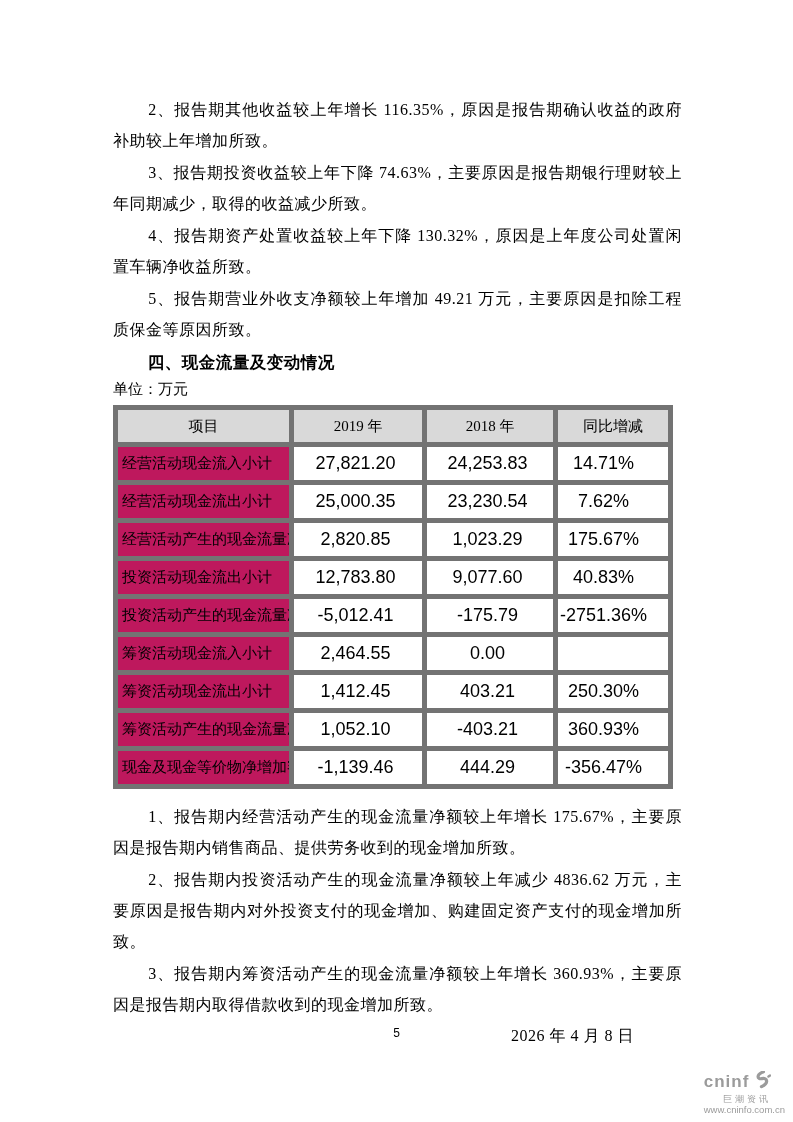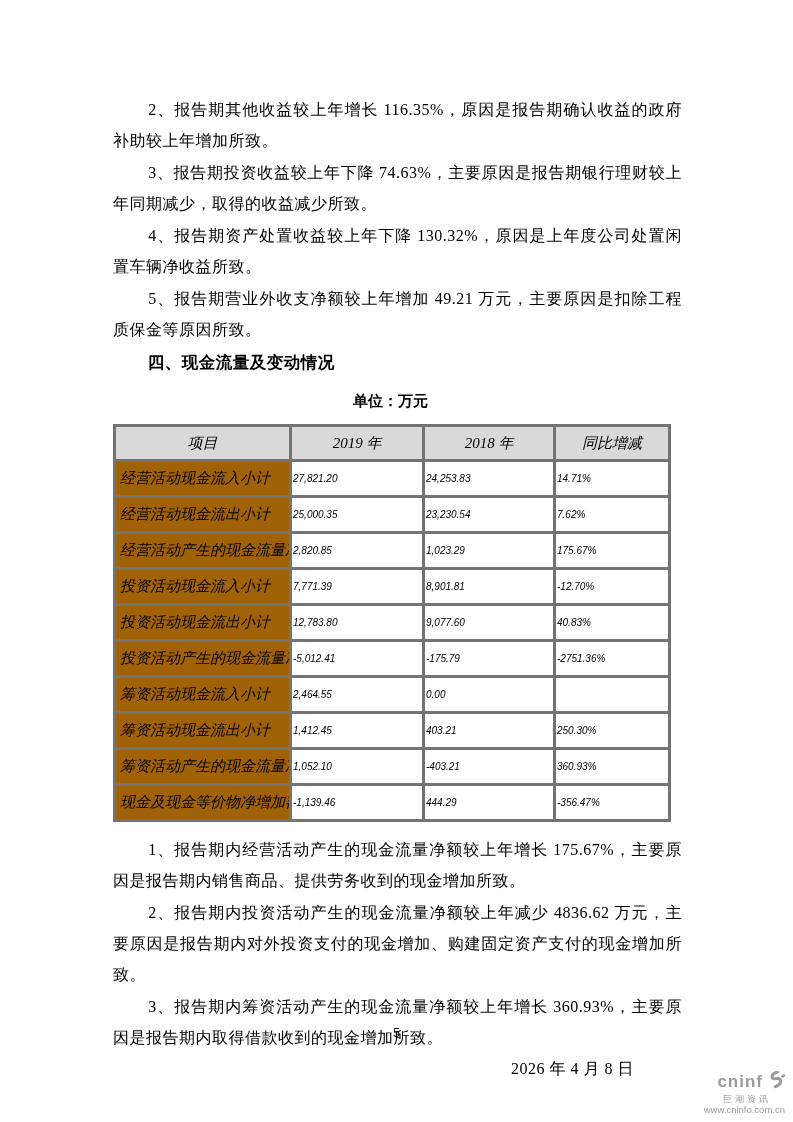--- a/index.html
+++ b/index.html
@@ -28,57 +28,55 @@
     font-size: 16.5px;
     font-weight: bold;
     line-height: 30px;
     text-indent: 2.1em;
     margin: 3px 0 0 0;
     letter-spacing: 0.5px;
   }
   .unit {
     font-size: 15px;
     line-height: 22px;
-    text-align: center;
+    text-align: left;
     padding-right: 14px;
-    margin: 12px;
-    font-weight: bold;
+    margin: 0;
   }
   table.cash-table {
     border-collapse: collapse;
     table-layout: fixed;
     width: 555px;
     margin-top: 5px;
     border: 2px solid #000;
   }
   table.cash-table th, table.cash-table td {
-    border: 3px solid #737373;
+    border: 5px solid #737373;
     overflow: hidden;
     white-space: nowrap;
-    font-style: italic;
   }
   table.cash-table th {
     background: #d9d9d9;
     font-weight: normal;
     font-size: 15px;
     height: 30px;
     text-align: center;
   }
   table.cash-table td { height: 31px; }
   td.item-cell {
-    background: #a16207;
+    background: #be185d;
     font-size: 15px;
     padding-left: 4px;
     text-align: left;
   }
   td.num-cell {
-    text-align: left;
+    text-align: center;
     padding-right: 6px;
     font-family: "Liberation Sans", sans-serif;
-    font-size: 10px;
+    font-size: 18px;
   }
   td.yoy-cell { padding-right: 20px; }
   .after-paras { margin-top: 12px; }
   .sig-company {
     font-size: 16px; line-height: 30px;
     text-align: right; padding-right: 14px;
     margin-top: 2px;
     letter-spacing: 0.5px;
   }
   .sig-date {
@@ -94,21 +92,21 @@
     font-family: "Liberation Sans", sans-serif;
   }
   .cninfo-logo {
     position: absolute;
     right: 8px; bottom: 8px;
     text-align: right;
     color: #9b9b9b;
     font-family: "Liberation Sans", sans-serif;
     line-height: 1;
   }
-  .logo-top { display: flex; align-items: center; justify-content: flex-end; gap: 2px; }
+  .logo-top { display: flex; align-items: center; gap: 2px; }
   .logo-word {
     font-weight: bold;
     font-size: 17px;
     letter-spacing: 1px;
   }
   .logo-cn { font-size: 9px; letter-spacing: 3px; margin: 2px 14px 1px 0; }
   .logo-url { font-size: 9.5px; }
 </style>
 </head>
 <body>
@@ -154,26 +152,20 @@
           <td class="num-cell">23,230.54</td>
           <td class="num-cell yoy-cell">7.62%</td>
         </tr>
         <tr>
           <td class="item-cell">经营活动产生的现金流量净额</td>
           <td class="num-cell">2,820.85</td>
           <td class="num-cell">1,023.29</td>
           <td class="num-cell yoy-cell">175.67%</td>
         </tr>
         <tr>
-          <td class="item-cell">投资活动现金流入小计</td>
-          <td class="num-cell">7,771.39</td>
-          <td class="num-cell">8,901.81</td>
-          <td class="num-cell yoy-cell">-12.70%</td>
-        </tr>
-        <tr>
           <td class="item-cell">投资活动现金流出小计</td>
           <td class="num-cell">12,783.80</td>
           <td class="num-cell">9,077.60</td>
           <td class="num-cell yoy-cell">40.83%</td>
         </tr>
         <tr>
           <td class="item-cell">投资活动产生的现金流量净额</td>
           <td class="num-cell">-5,012.41</td>
           <td class="num-cell">-175.79</td>
           <td class="num-cell yoy-cell">-2751.36%</td>

